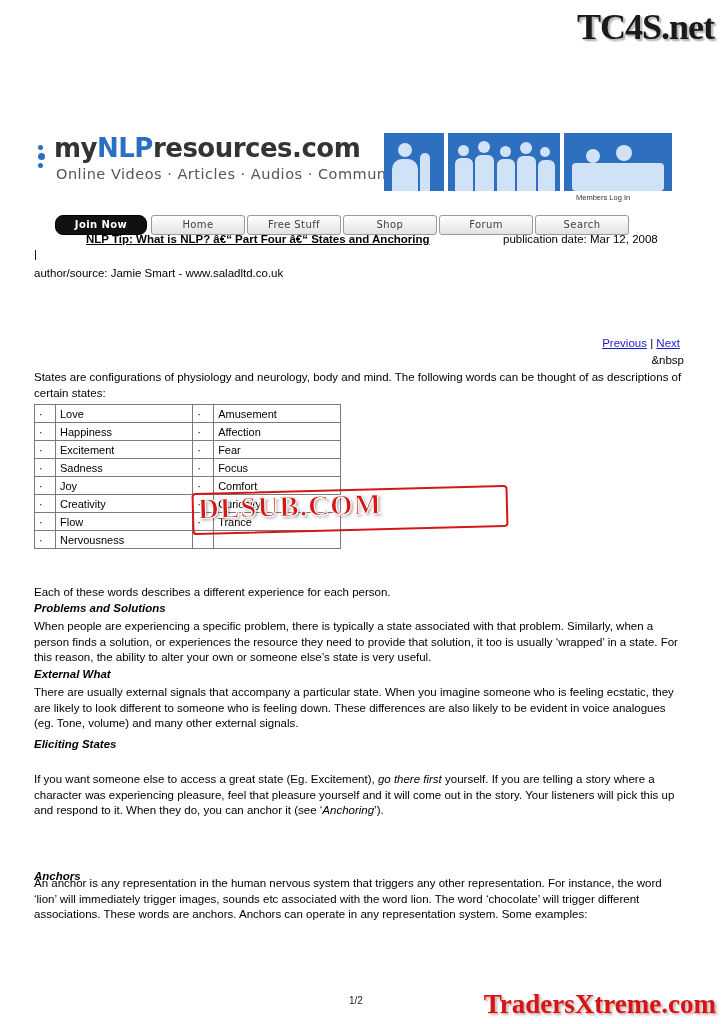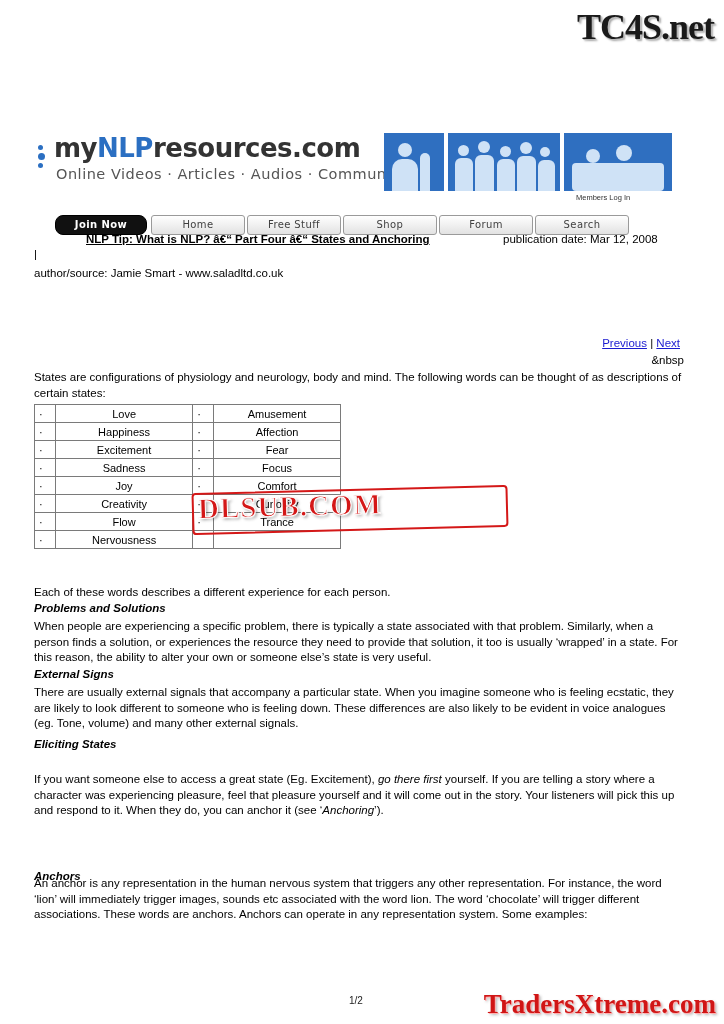--- a/index.html
+++ b/index.html
@@ -198,21 +198,21 @@
     border: 1px solid #7a7a7a;
     height: 17px;
     padding: 0 4px;
   }
   .states-table td.bullet {
     width: 12px;
     text-align: left;
     color: #000;
   }
   .states-table td.word {
-    text-align: center;
+    text-align: left;
   }
 
   .dlsub {
     position: absolute;
     left: 198px;
     top: 490px;
     font-family: "Liberation Serif", serif;
     font-size: 29px;
     font-weight: bold;
     color: #d41818;
@@ -379,21 +379,21 @@
 </table>
 
 <div class="dlsub-border"></div>
 <div class="dlsub">DLSUB.COM</div>
 
 <div class="para" style="top:585px;">Each of these words describes a different experience for each person.</div>
 
 <div class="h-sub" style="top:602px;">Problems and Solutions</div>
 <div class="para" style="top:619px;">When people are experiencing a specific problem, there is typically a state associated with that problem. Similarly, when a person finds a solution, or experiences the resource they need to provide that solution, it too is usually ‘wrapped’ in a state. For this reason, the ability to alter your own or someone else’s state is very useful.</div>
 
-<div class="h-sub" style="top:668px;">External Signs</div>
+<div class="h-sub" style="top:668px;">External What</div>
 <div class="para" style="top:685px;">There are usually external signals that accompany a particular state. When you imagine someone who is feeling ecstatic, they are likely to look different to someone who is feeling down. These differences are also likely to be evident in voice analogues (eg. Tone, volume) and many other external signals.</div>
 
 <div class="h-sub" style="top:738px;">Eliciting States</div>
 
 <div class="para" style="top:772px;"><span>If you want someone else to access a great state (Eg. Excitement), </span><em class="it">go there first</em><span> yourself. If you are telling a story where a character was experiencing pleasure, feel that pleasure yourself and it will come out in the story. Your listeners will pick this up and respond to it. When they do, you can anchor it (see ‘</span><em class="it">Anchoring</em><span>’).</span></div>
 
 <div class="h-sub" style="top:870px;">Anchors</div>
 <div class="para" style="top:876px;">An anchor is any representation in the human nervous system that triggers any other representation. For instance, the word ‘lion’ will immediately trigger images, sounds etc associated with the word lion. The word ‘chocolate’ will trigger different associations. These words are anchors. Anchors can operate in any representation system. Some examples:</div>
 
 <div class="footer-page">1/2</div>

